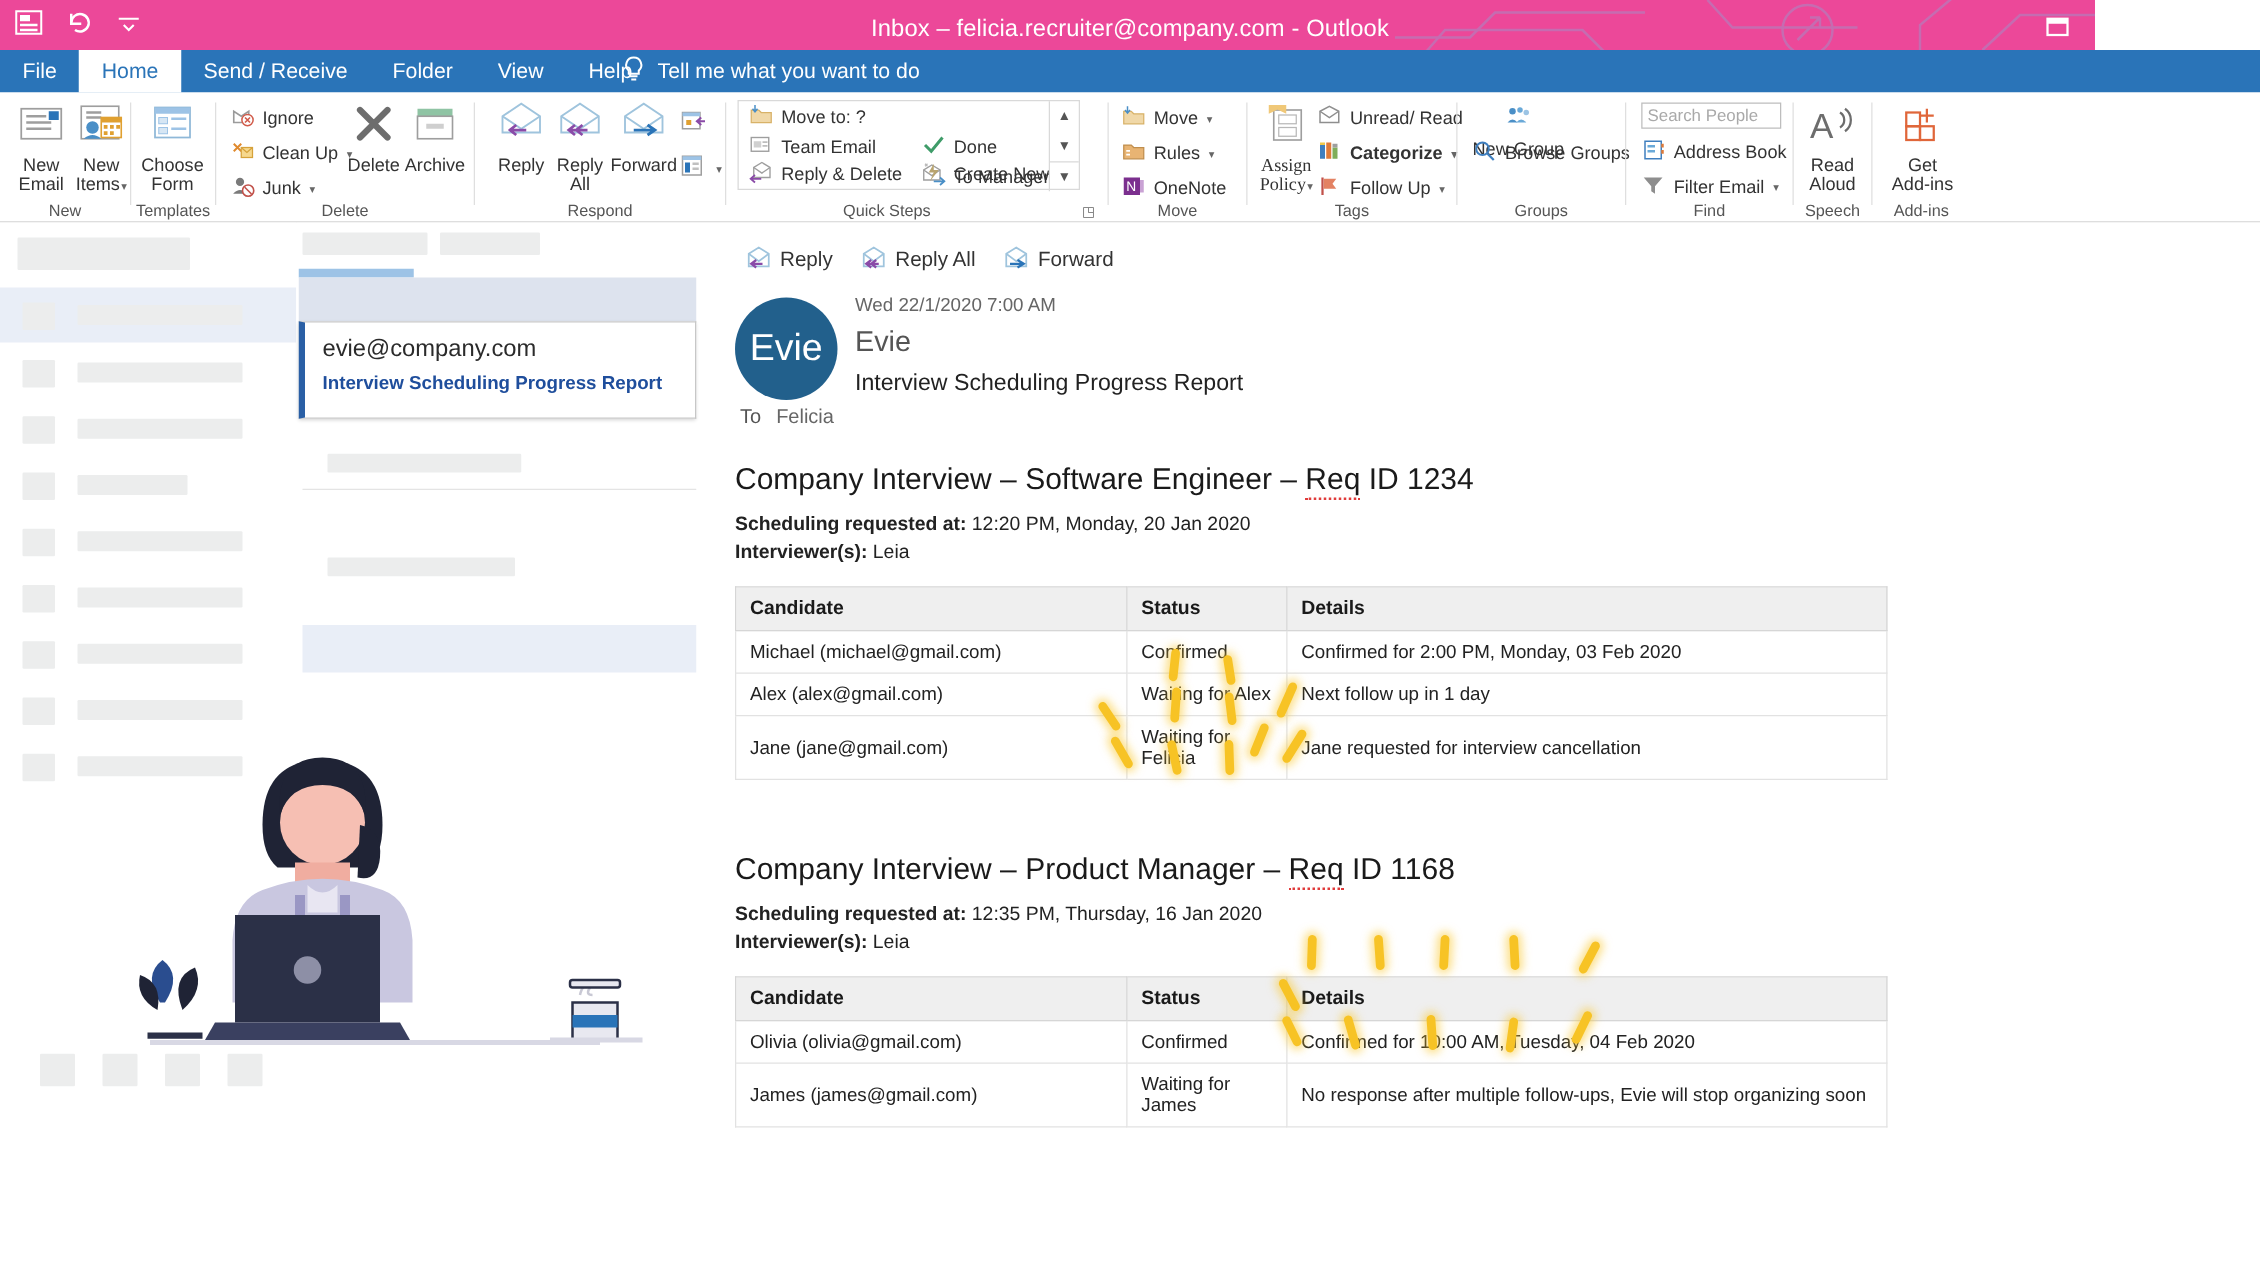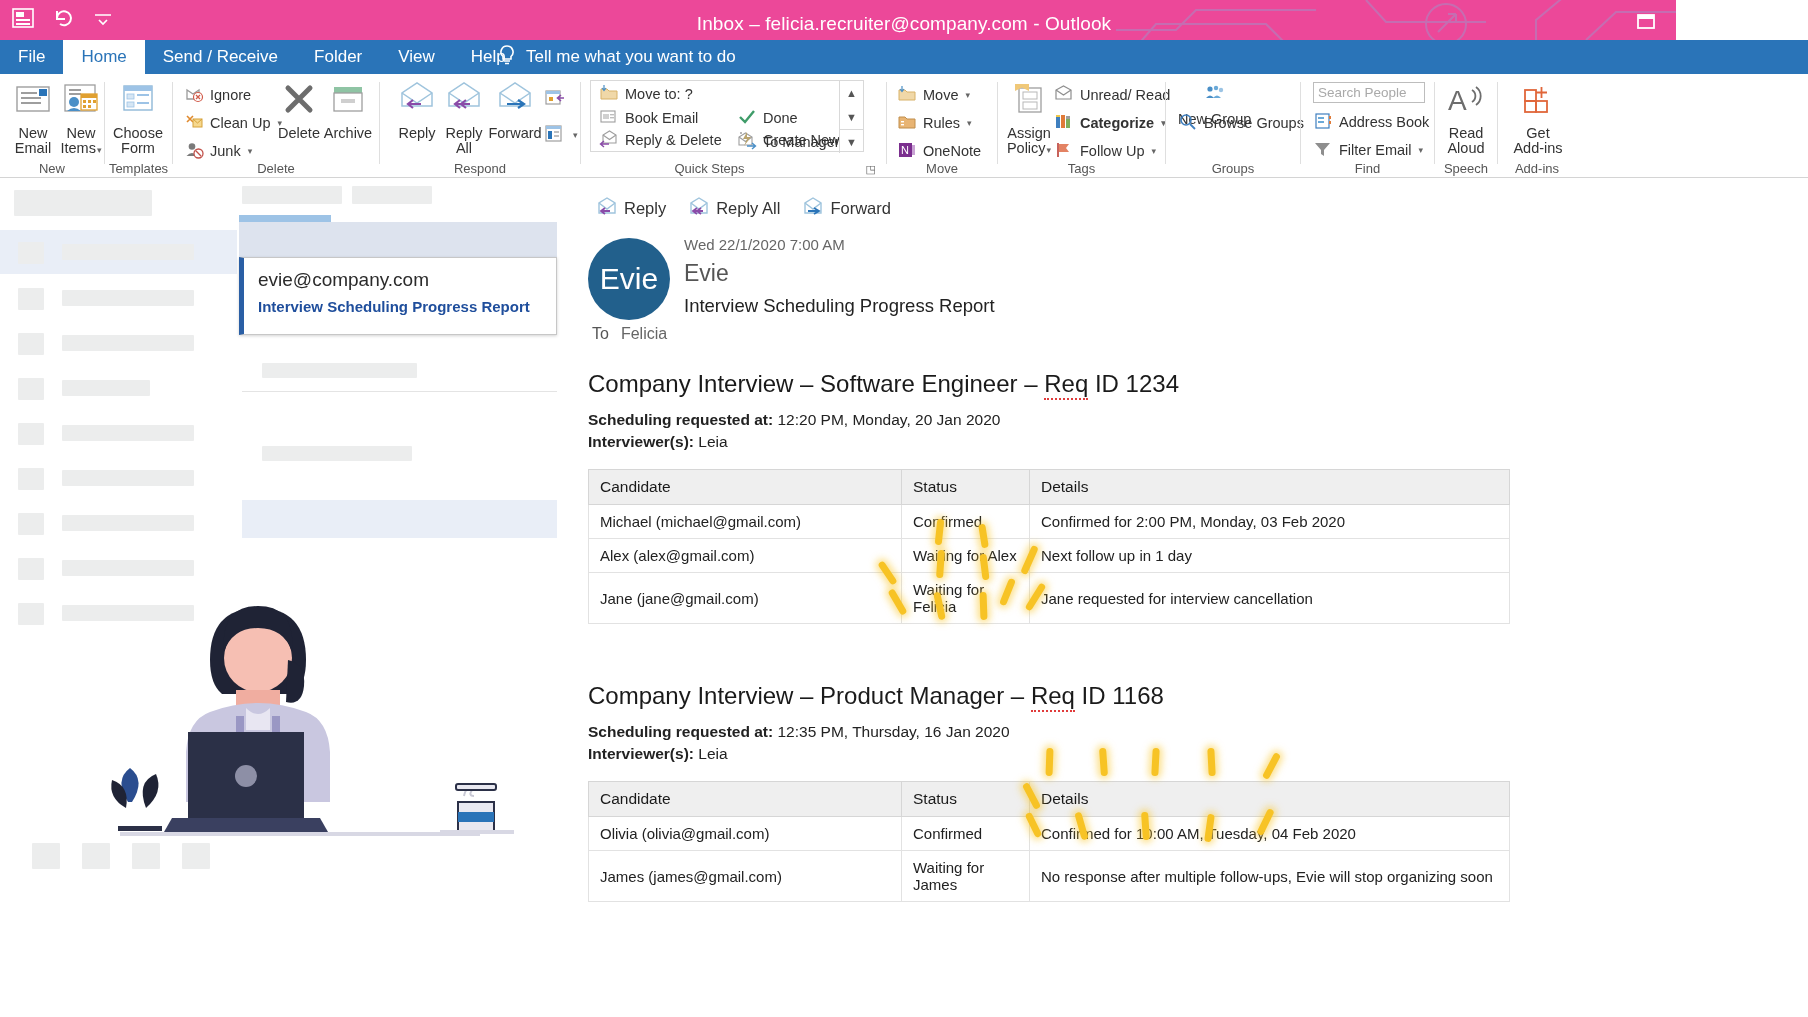--- a/index.html
+++ b/index.html
@@ -124,21 +124,21 @@
   
   .body-wrap { position: absolute; left: 28px; top: 192px; width: 1190px; }
   .sec-title { font-size: 24px; color: #1a1a1a; margin: 0 0 12px 0; font-weight: normal; }
   .spell { border-bottom: 2px dotted #e03b3b; padding-bottom: 1px; }
   .sec-meta { font-size: 15.5px; color: #222; line-height: 19px; margin-bottom: 3px; }
   .sec-meta b { font-weight: bold; }
 
   table.grid { border-collapse: collapse; width: 922px; margin-top: 18px; font-size: 15px; }
   table.grid th {
     background: #efefef; border: 1px solid #d6d6d6; text-align: left;
-    padding: 8px 11px; font-weight: normal; color: #1a1a1a; font-size: 15.5px;
+    padding: 8px 11px; font-weight: bold; color: #1a1a1a; font-size: 15.5px;
   }
   table.grid td { border: 1px solid #e2e2e2; padding: 8px 11px; color: #222; }
   .col-cand { width: 313px; }
   .col-stat { width: 128px; }
 
   
   .sparkles { position: absolute; left: 0; top: 0; width: 1808px; height: 1017px; pointer-events: none; }
   .spark {
     position: absolute; width: 7px; border-radius: 4px;
     background: #f7c325; box-shadow: 0 0 7px 3px rgba(250,200,50,.55);
@@ -387,21 +387,21 @@
             </svg></span>
         <span>To Manager</span>
       </div>
       <div class="small-btn" style="left:8px; top:26px;">
         <span><svg width="20" height="18" viewBox="0 0 20 18">
               <rect x="2" y="3" width="14" height="11" fill="#fff" stroke="#9e9e9e" stroke-width="1.1"></rect>
               <rect x="4" y="6" width="6" height="5" fill="#d0d0d0"></rect>
               <rect x="11" y="6" width="4" height="1.4" fill="#bdbdbd"></rect>
               <rect x="11" y="9" width="4" height="1.4" fill="#bdbdbd"></rect>
             </svg></span>
-        <span>Book Email</span>
+        <span>Team Email</span>
       </div>
       <div class="small-btn" style="left:146px; top:26px;">
         <span><svg width="20" height="18" viewBox="0 0 20 18">
               <path d="M3 9 L8 14 L17 3" fill="none" stroke="#3f9c69" stroke-width="2.4"></path>
             </svg></span>
         <span>Done</span>
       </div>
       <div class="small-btn" style="left:8px; top:48px;">
         <span><svg width="20" height="18" viewBox="0 0 20 18">
               <path d="M4 13 V5 L10.5 1 L17 5 V13 Z" fill="#fff" stroke="#9e9e9e" stroke-width="1.1"></path>
@@ -452,21 +452,21 @@
             <text x="4" y="13" font-size="11" fill="#fff" font-family="Liberation Sans">N</text>
             <rect x="15" y="4" width="3" height="10" fill="#c9a2d4"></rect>
           </svg></span>
       <span>OneNote</span>
     </div>
     <div class="rgroup-label">Move</div>
   </div>
   <div class="rgroup-sep" style="left:997px;"></div>
 
   <div class="rgroup" style="left:998px; width:167px;">
-    <div class="big-btn" style="left:2px; width:58px;">
+    <div class="big-btn" style="left:2px; width:58px;font-family:Liberation Serif, serif;">
       <span class="glyph">
         <svg width="44" height="40" viewBox="0 0 44 40">
             <rect x="12" y="8" width="22" height="24" fill="#fff" stroke="#9e9e9e" stroke-width="1.3"></rect>
             <rect x="16" y="12" width="14" height="7" fill="#fff" stroke="#b8b8b8" stroke-width="1"></rect>
             <rect x="16" y="22" width="14" height="7" fill="#fff" stroke="#b8b8b8" stroke-width="1"></rect>
             <path d="M8 4 H22 V11 L15 7.5 L8 11 Z" fill="#f0c878"></path>
           </svg>
       </span>
       <span class="cap"><span>Assign</span><br><span>Policy</span><span class="caret">▾</span></span>
     </div>

